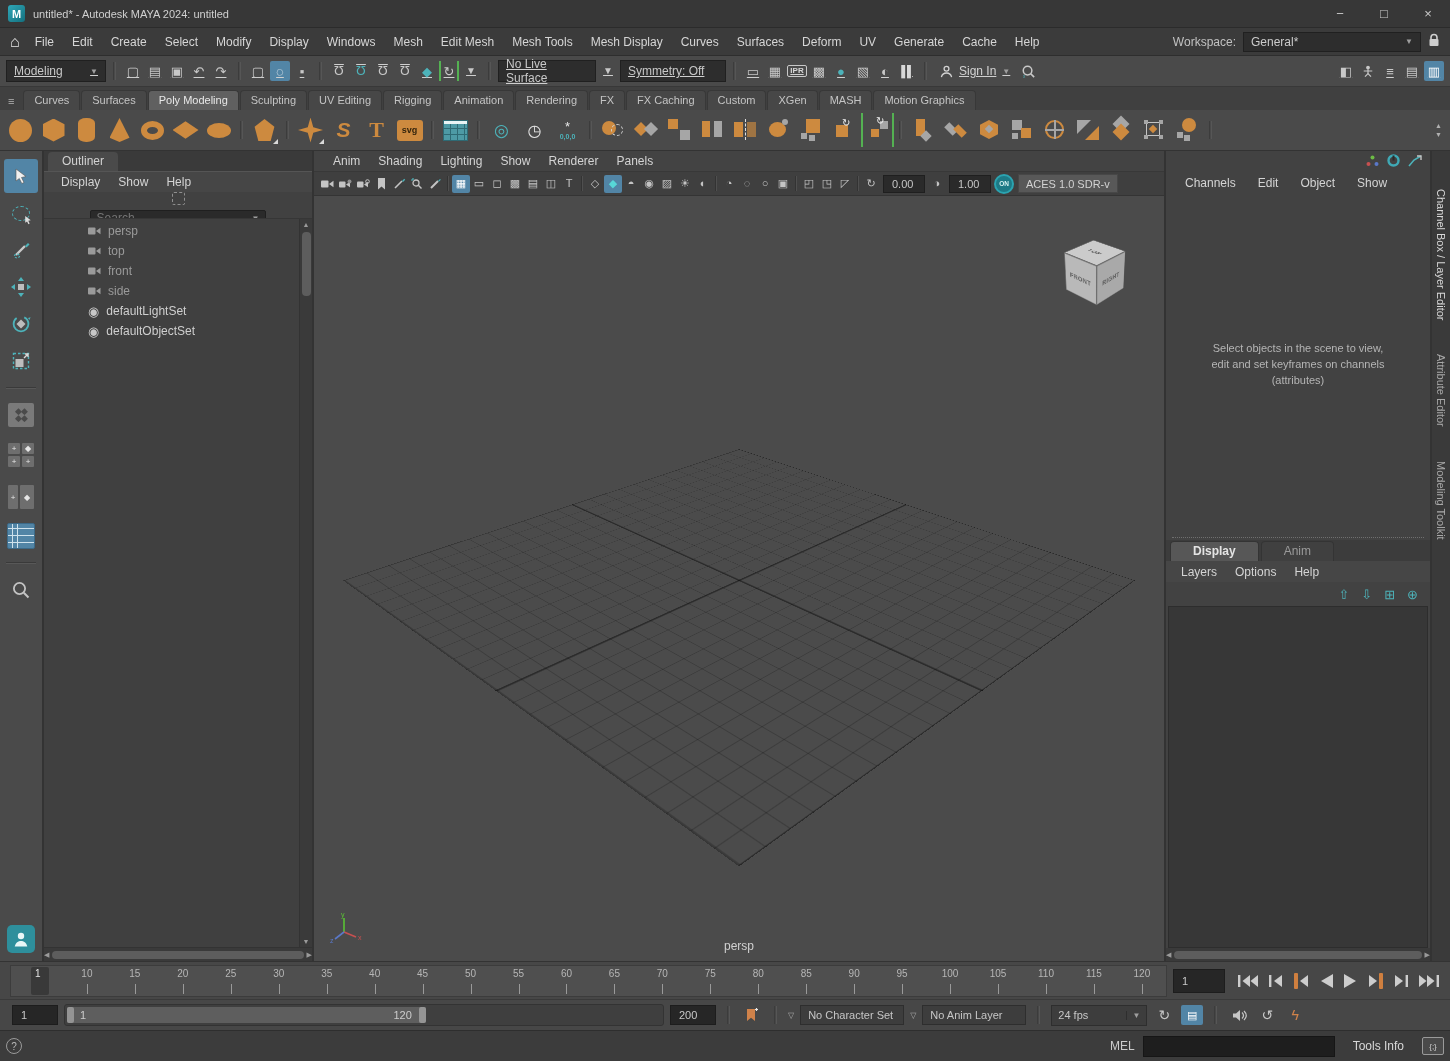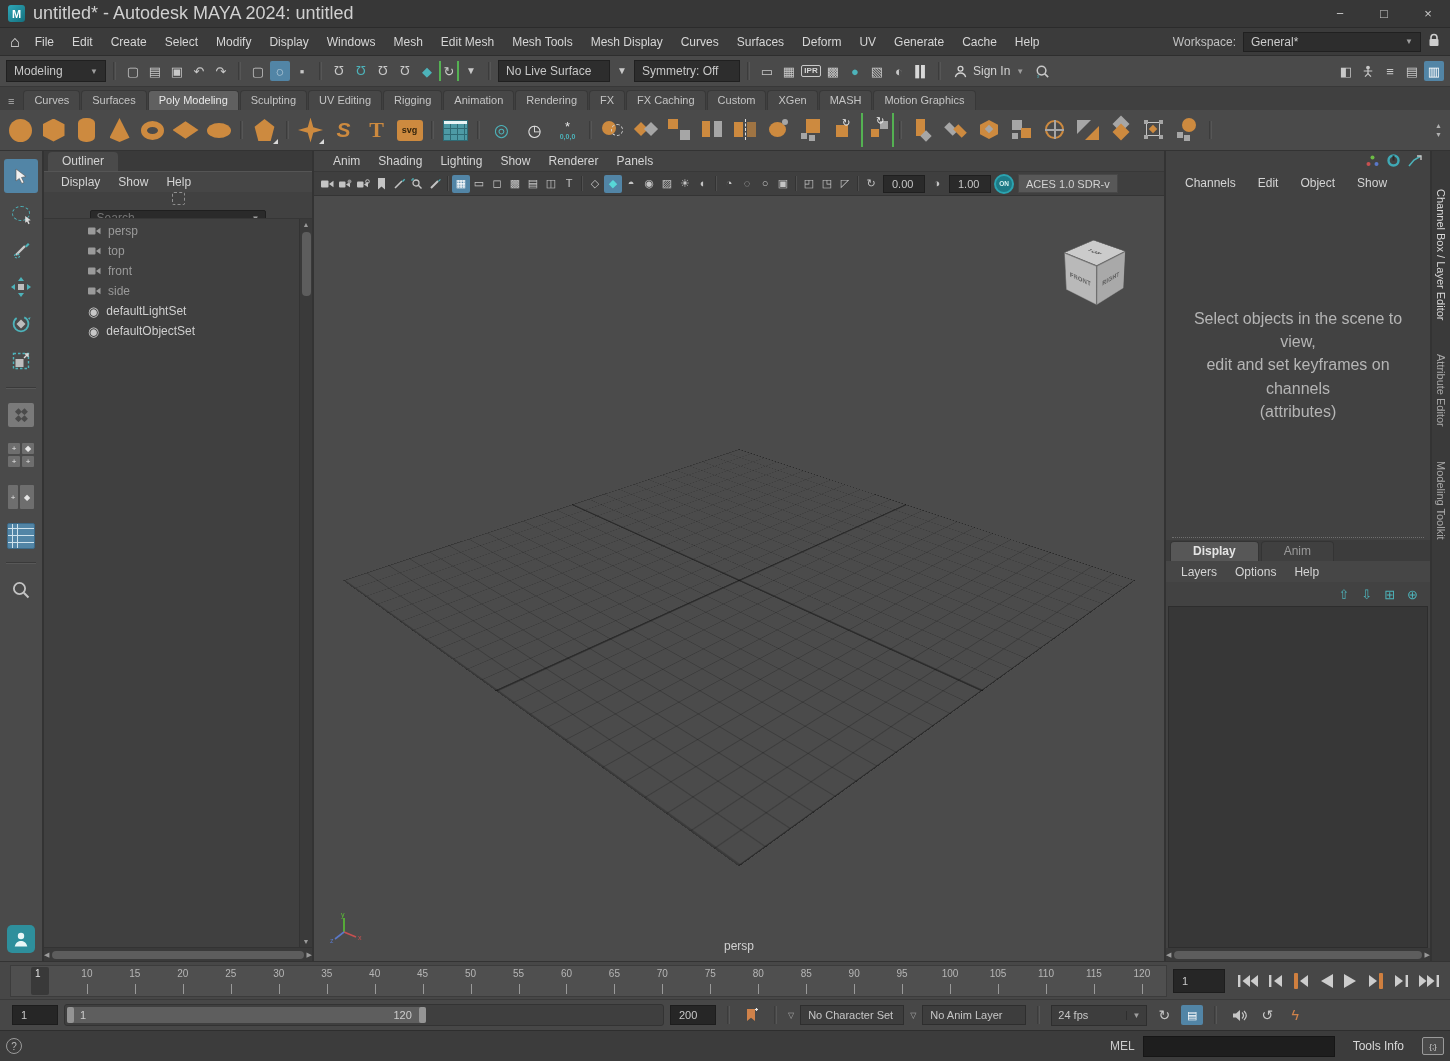--- a/index.html
+++ b/index.html
@@ -2,37 +2,37 @@
 <html><head>
 <meta charset="utf-8">
 <style>
   *{box-sizing:border-box;margin:0;padding:0;}
   body{margin:0;background:#222;font-family:"Liberation Sans",sans-serif;}
   #app{width:1450px;height:1061px;display:flex;flex-direction:column;background:#444;color:#cfcfcf;font-size:12px;overflow:hidden;position:relative;}
 
   
   .titlebar{height:28px;flex:0 0 auto;background:#373737;border-bottom:1px solid #2b2b2b;display:flex;align-items:center;padding-left:8px;gap:8px;}
   .maya-logo{width:17px;height:17px;border-radius:3px;background:linear-gradient(135deg,#2fa7b8,#14707e);color:#fff;font-weight:bold;font-size:11px;display:flex;align-items:center;justify-content:center;}
-  .title-text{color:#d0d0d0;font-size:18px;}
+  .title-text{color:#d0d0d0;font-size:11px;}
   .winbtns{margin-left:auto;display:flex;height:100%;}
   .winbtn{width:44px;display:flex;align-items:center;justify-content:center;color:#c9c9c9;font-size:13px;}
 
   
   .menubar{height:28px;flex:0 0 auto;background:#3b3b3b;display:flex;align-items:center;padding:0 10px;border-bottom:1px solid #2e2e2e;}
   .home-ic{color:#e6e6e6;font-size:16px;margin-right:6px;}
   .menuwrap{display:flex;align-items:center;}
   .menuitem{padding:0 9px;color:#d6d6d6;cursor:default;}
   .workspace{margin-left:auto;display:flex;align-items:center;gap:7px;}
   .ws-label{color:#c2c2c2;}
   .ws-select{width:178px;height:20px;background:#2d2d2d;border:1px solid #202020;display:flex;align-items:center;padding:0 7px;color:#cccccc;}
   .ws-select .arr{margin-left:auto;font-size:8px;color:#9e9e9e;}
   .lock-ic{color:#cfcfcf;}
 
   
-  .statusline{height:31px;flex:0 0 auto;background:#4a4a4a;display:flex;align-items:center;padding:0 6px;gap:2px;border-bottom:1px solid #383838;}
+  .statusline{height:31px;flex:0 0 auto;background:#4a4a4a;display:flex;align-items:center;padding:0 6px;gap:2px;border-bottom:1px solid #383838;text-decoration:underline;}
   .sep{width:3px;height:18px;border-left:1px solid #3c3c3c;border-right:1px solid #565656;margin:0 5px;flex:0 0 auto;}
   .dd{height:22px;background:#2d2d2d;border:1px solid #202020;display:flex;align-items:center;padding:0 7px;gap:6px;color:#c8c8c8;}
   .dd .arr{font-size:8px;color:#9e9e9e;margin-left:auto;}
   .ti{width:20px;height:20px;flex:0 0 auto;display:flex;align-items:center;justify-content:center;color:#c8c8c8;font-size:13px;border-radius:2px;line-height:1;}
   .ti.small{font-size:10px;}
   .ti.blue{background:#5285a6;color:#fff;}
   .ti.teal{color:#4db3ba;}
   .ti.flip{transform:rotate(180deg);}
   .ti.brkt{border-left:2px solid #54b152;border-right:2px solid #54b152;border-radius:0;}
   .iprbox{font-size:8px;font-weight:bold;border:1px solid #c8c8c8;padding:1px 2px;border-radius:2px;color:#d6d6d6;}
@@ -144,21 +144,21 @@
   .f-right{background:#a9a9a9;transform:rotateY(90deg) translateZ(21px);}
   .f-top{background:#cbcbcb;transform:rotateX(90deg) translateZ(21px);}
   .persp-label{position:absolute;left:50%;bottom:8px;transform:translateX(-50%);color:#d0d0d0;font-size:12px;}
   .axisgizmo{position:absolute;left:16px;bottom:14px;}
 
   
   .rightpanel{width:264px;flex:0 0 auto;background:#424242;display:flex;flex-direction:column;min-height:0;}
   .rp-icons{height:20px;display:flex;align-items:center;justify-content:flex-end;gap:8px;padding:2px 8px 0 0;}
   .rp-menus{height:24px;display:flex;align-items:center;padding-left:10px;gap:4px;}
   .rp-message{flex:1;display:flex;align-items:center;justify-content:center;padding:0 12px;}
-  .rp-message div{color:#b5b5b5;font-size:16px;text-align:center;line-height:1.45;white-space:pre-line;}
+  .rp-message div{color:#b5b5b5;font-size:11px;text-align:center;line-height:1.45;white-space:pre-line;}
   .rp-divider{border-top:1px dotted #6f6f6f;margin:2px 6px;}
   .le-tabs{height:21px;display:flex;align-items:flex-end;padding-left:4px;gap:2px;background:#3c3c3c;}
   .le-tabs span{padding:2px 22px 3px;font-size:12px;border-radius:4px 4px 0 0;background:#404040;color:#9a9a9a;border:1px solid #343434;border-bottom:none;}
   .le-tabs span.active{background:#575757;color:#e4e4e4;font-weight:bold;}
   .le-menus{height:21px;display:flex;align-items:center;padding-left:6px;background:#464646;}
   .le-icons{height:24px;display:flex;align-items:center;justify-content:flex-end;gap:12px;padding-right:12px;}
   .le-ic{color:#4db3ba;font-size:13px;line-height:1;}
   .le-list{flex:1;background:#373737;border:1px solid #2d2d2d;margin:0 2px;}
   .le-hscroll{height:13px;background:#3a3a3a;display:flex;align-items:center;}
 
@@ -273,21 +273,21 @@
     <span class="ti">▪</span>
     <span class="sep"></span>
     <span class="ti flip">Ω</span>
     <span class="ti flip teal">Ω</span>
     <span class="ti flip">Ω</span>
     <span class="ti flip">Ω</span>
     <span class="ti teal">◆</span>
     <span class="ti brkt">↻</span>
     <span class="ti small">▼</span>
     <span class="sep"></span>
-    <div class="dd" style="width:112px">
+    <div class="dd" style="width:98px">
       <span>No Live Surface</span>
     </div>
     <span class="ti small">▼</span>
     <div class="dd" style="width:106px">
       <span>Symmetry: Off</span>
     </div>
     <span class="sep"></span>
     <span class="ti">▭</span>
     <span class="ti">▦</span>
     <span class="ti">

